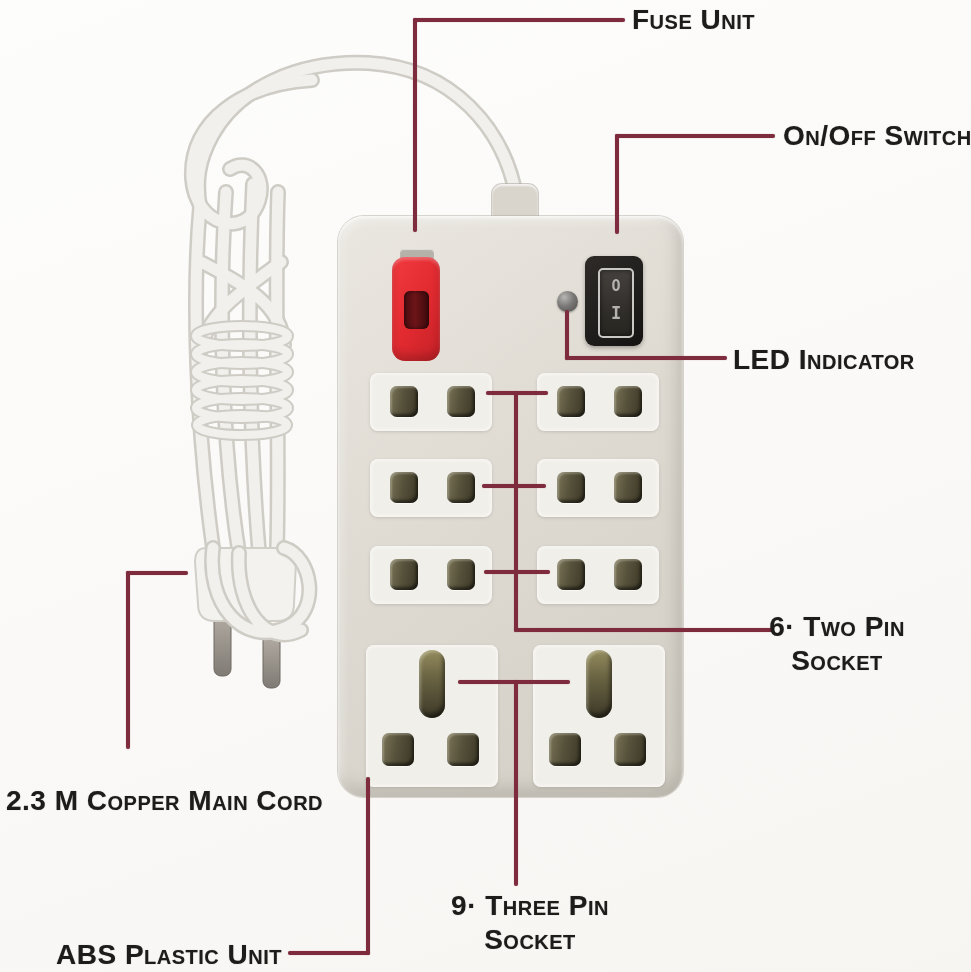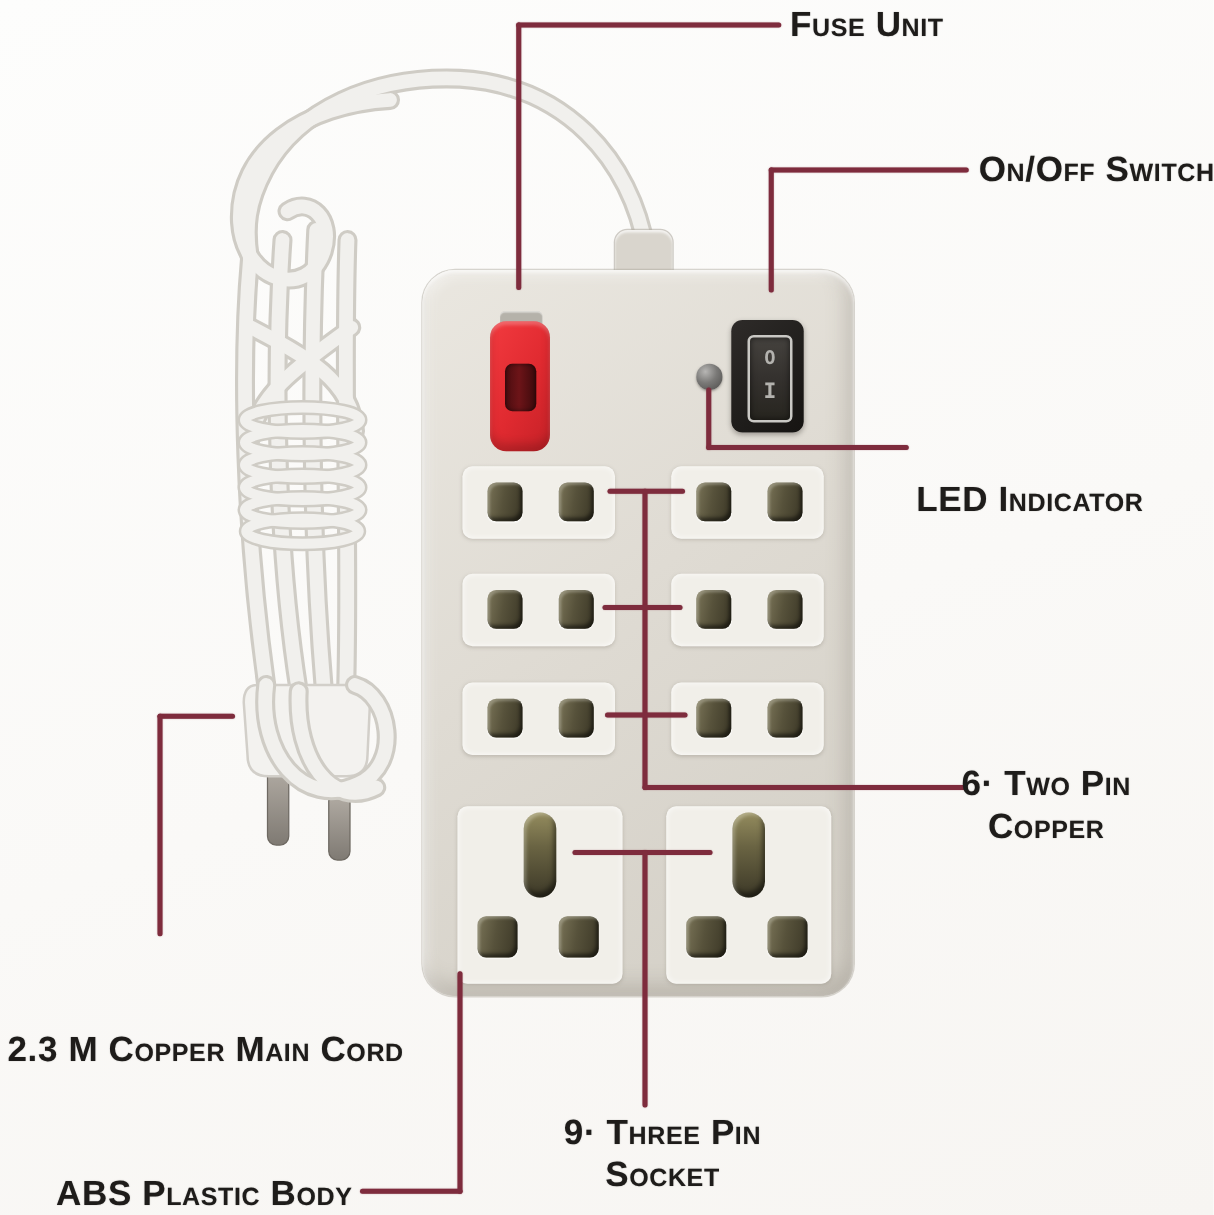--- a/index.html
+++ b/index.html
@@ -196,22 +196,22 @@
   <div class="cline" style="left:514px;top:628px;width:260px;height:4px;"></div>
   <div class="cline" style="left:458px;top:680px;width:112px;height:4px;"></div>
   <div class="cline" style="left:514px;top:680px;width:4px;height:206px;"></div>
   <div class="cline" style="left:126px;top:571px;width:62px;height:4px;"></div>
   <div class="cline" style="left:126px;top:571px;width:4px;height:178px;"></div>
   <div class="cline" style="left:366px;top:777px;width:4px;height:178px;"></div>
   <div class="cline" style="left:288px;top:951px;width:82px;height:4px;"></div>
 
   <div class="lbl" style="left:783px;top:119px;">On/Off Switch</div>
   <div class="lbl" style="left:632px;top:3px;">Fuse Unit</div>
-  <div class="lbl" style="left:733px;top:343px;margin-top:40px;">LED Indicator</div>
+  <div class="lbl" style="left:733px;top:343px;">LED Indicator</div>
   <div class="lbl center" style="left:744px;top:610px;width:186px;">
     <span>6· Two Pin</span><br>
-    <span>Copper</span>
+    <span>Socket</span>
   </div>
-  <div class="lbl" style="left:6px;top:784px;margin-top:39px;">2.3 M Copper Main Cord</div>
+  <div class="lbl" style="left:6px;top:784px;">2.3 M Copper Main Cord</div>
   <div class="lbl center" style="left:405px;top:889px;width:250px;">9· Three Pin Socket</div>
-  <div class="lbl right" style="left:40px;top:938px;width:242px;">ABS Plastic Body</div>
+  <div class="lbl right" style="left:40px;top:938px;width:242px;">ABS Plastic Unit</div>
 
 </div>
 
 </body></html>

